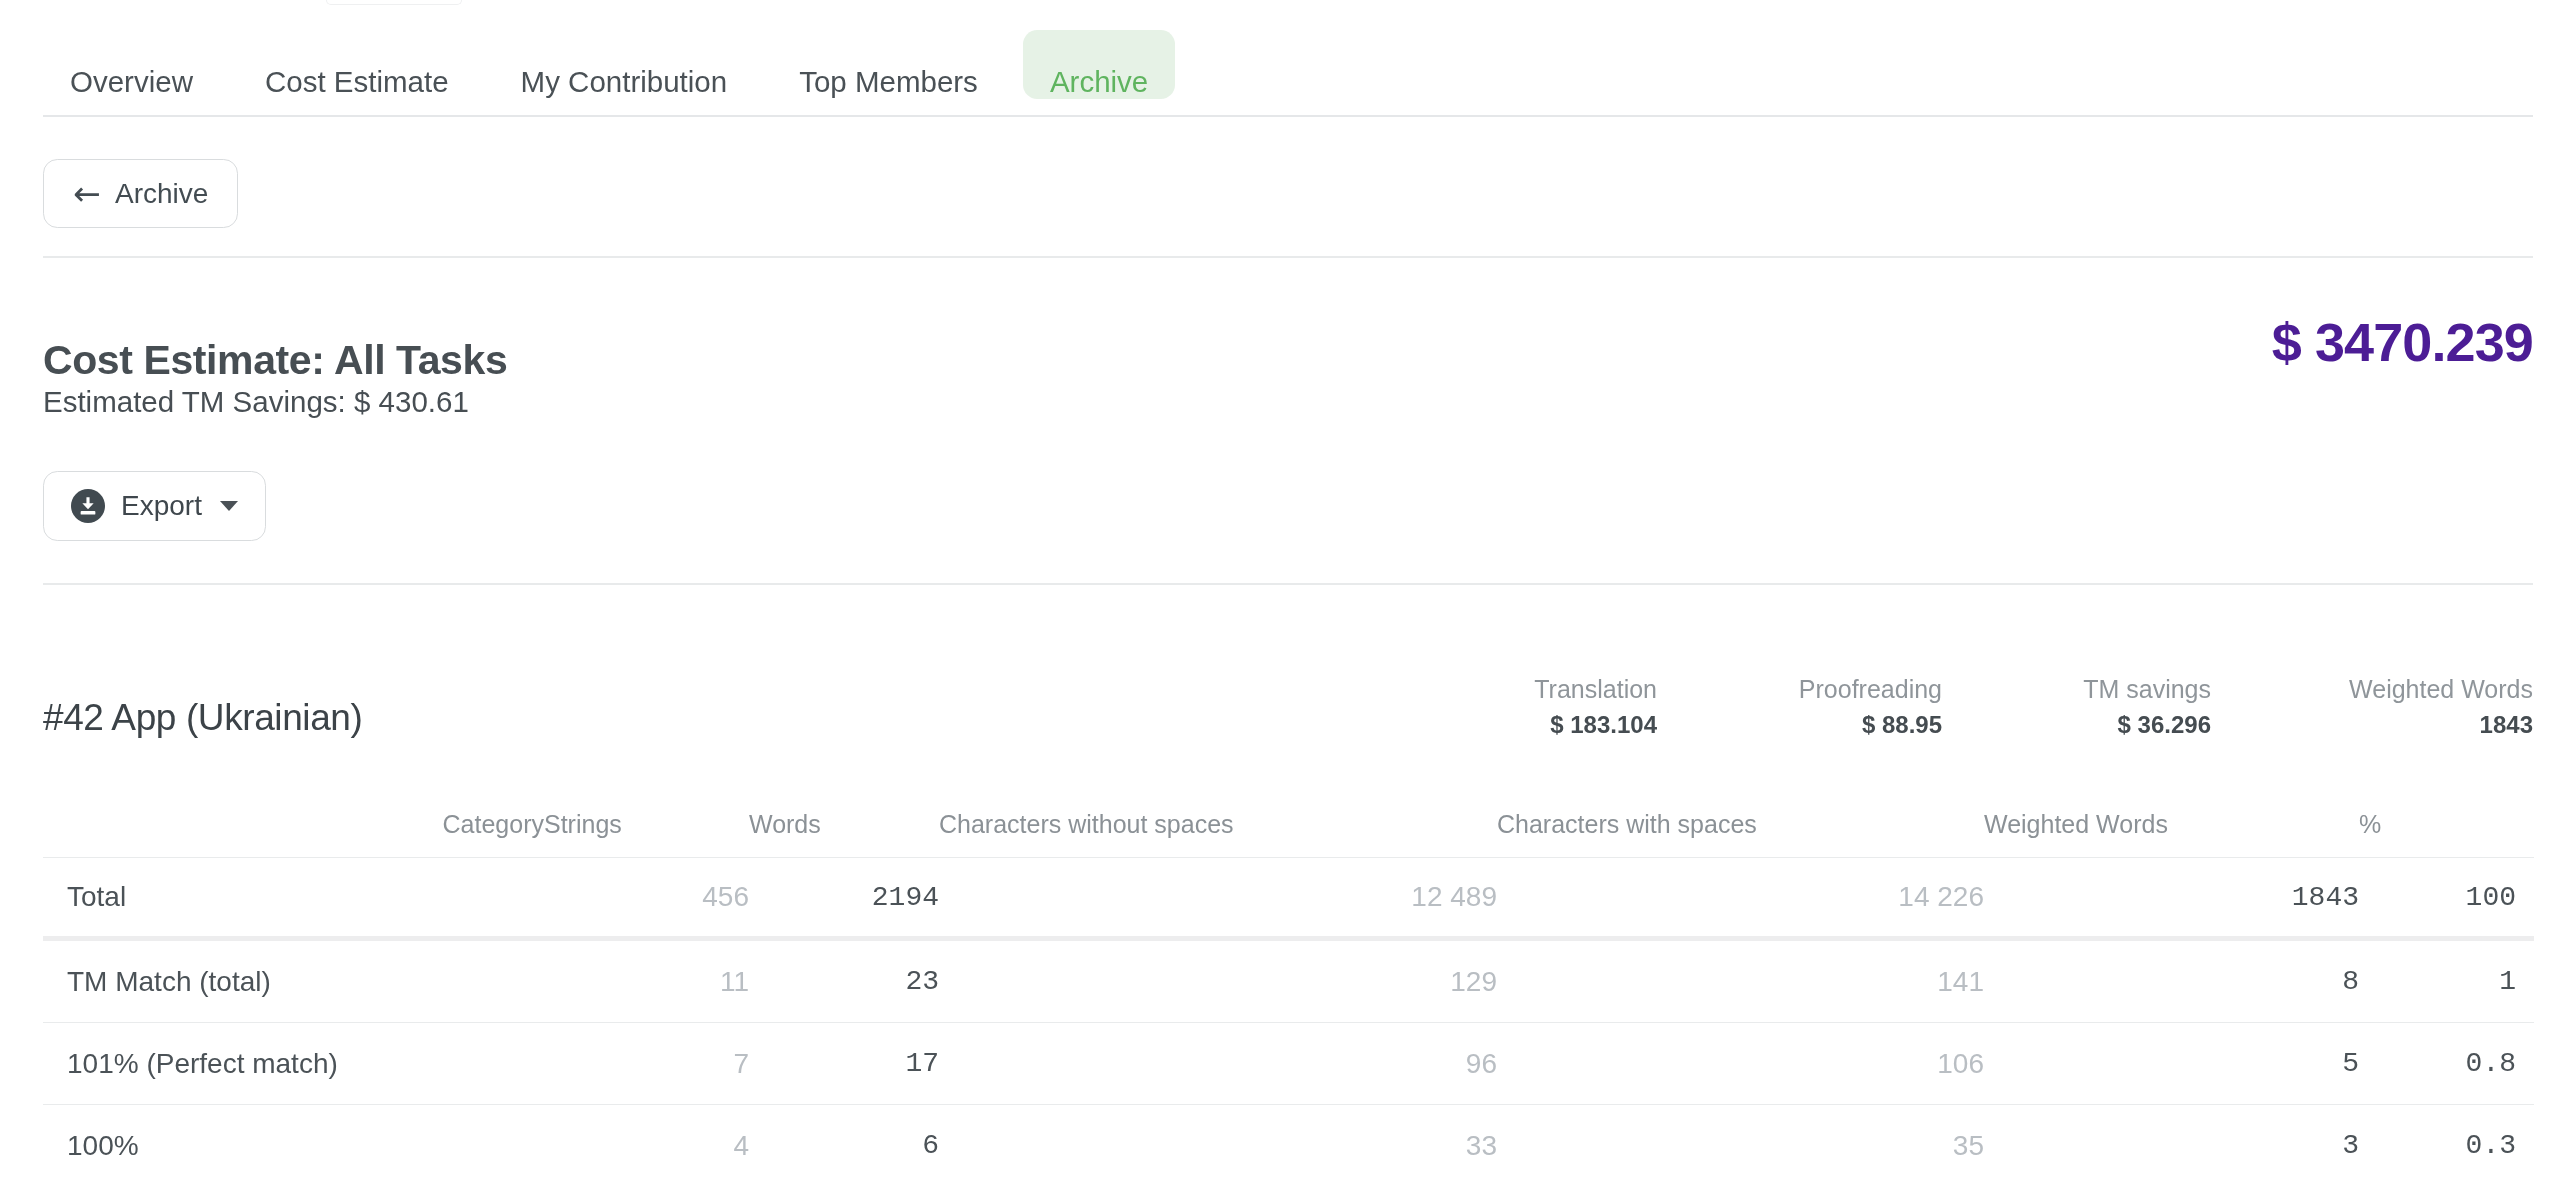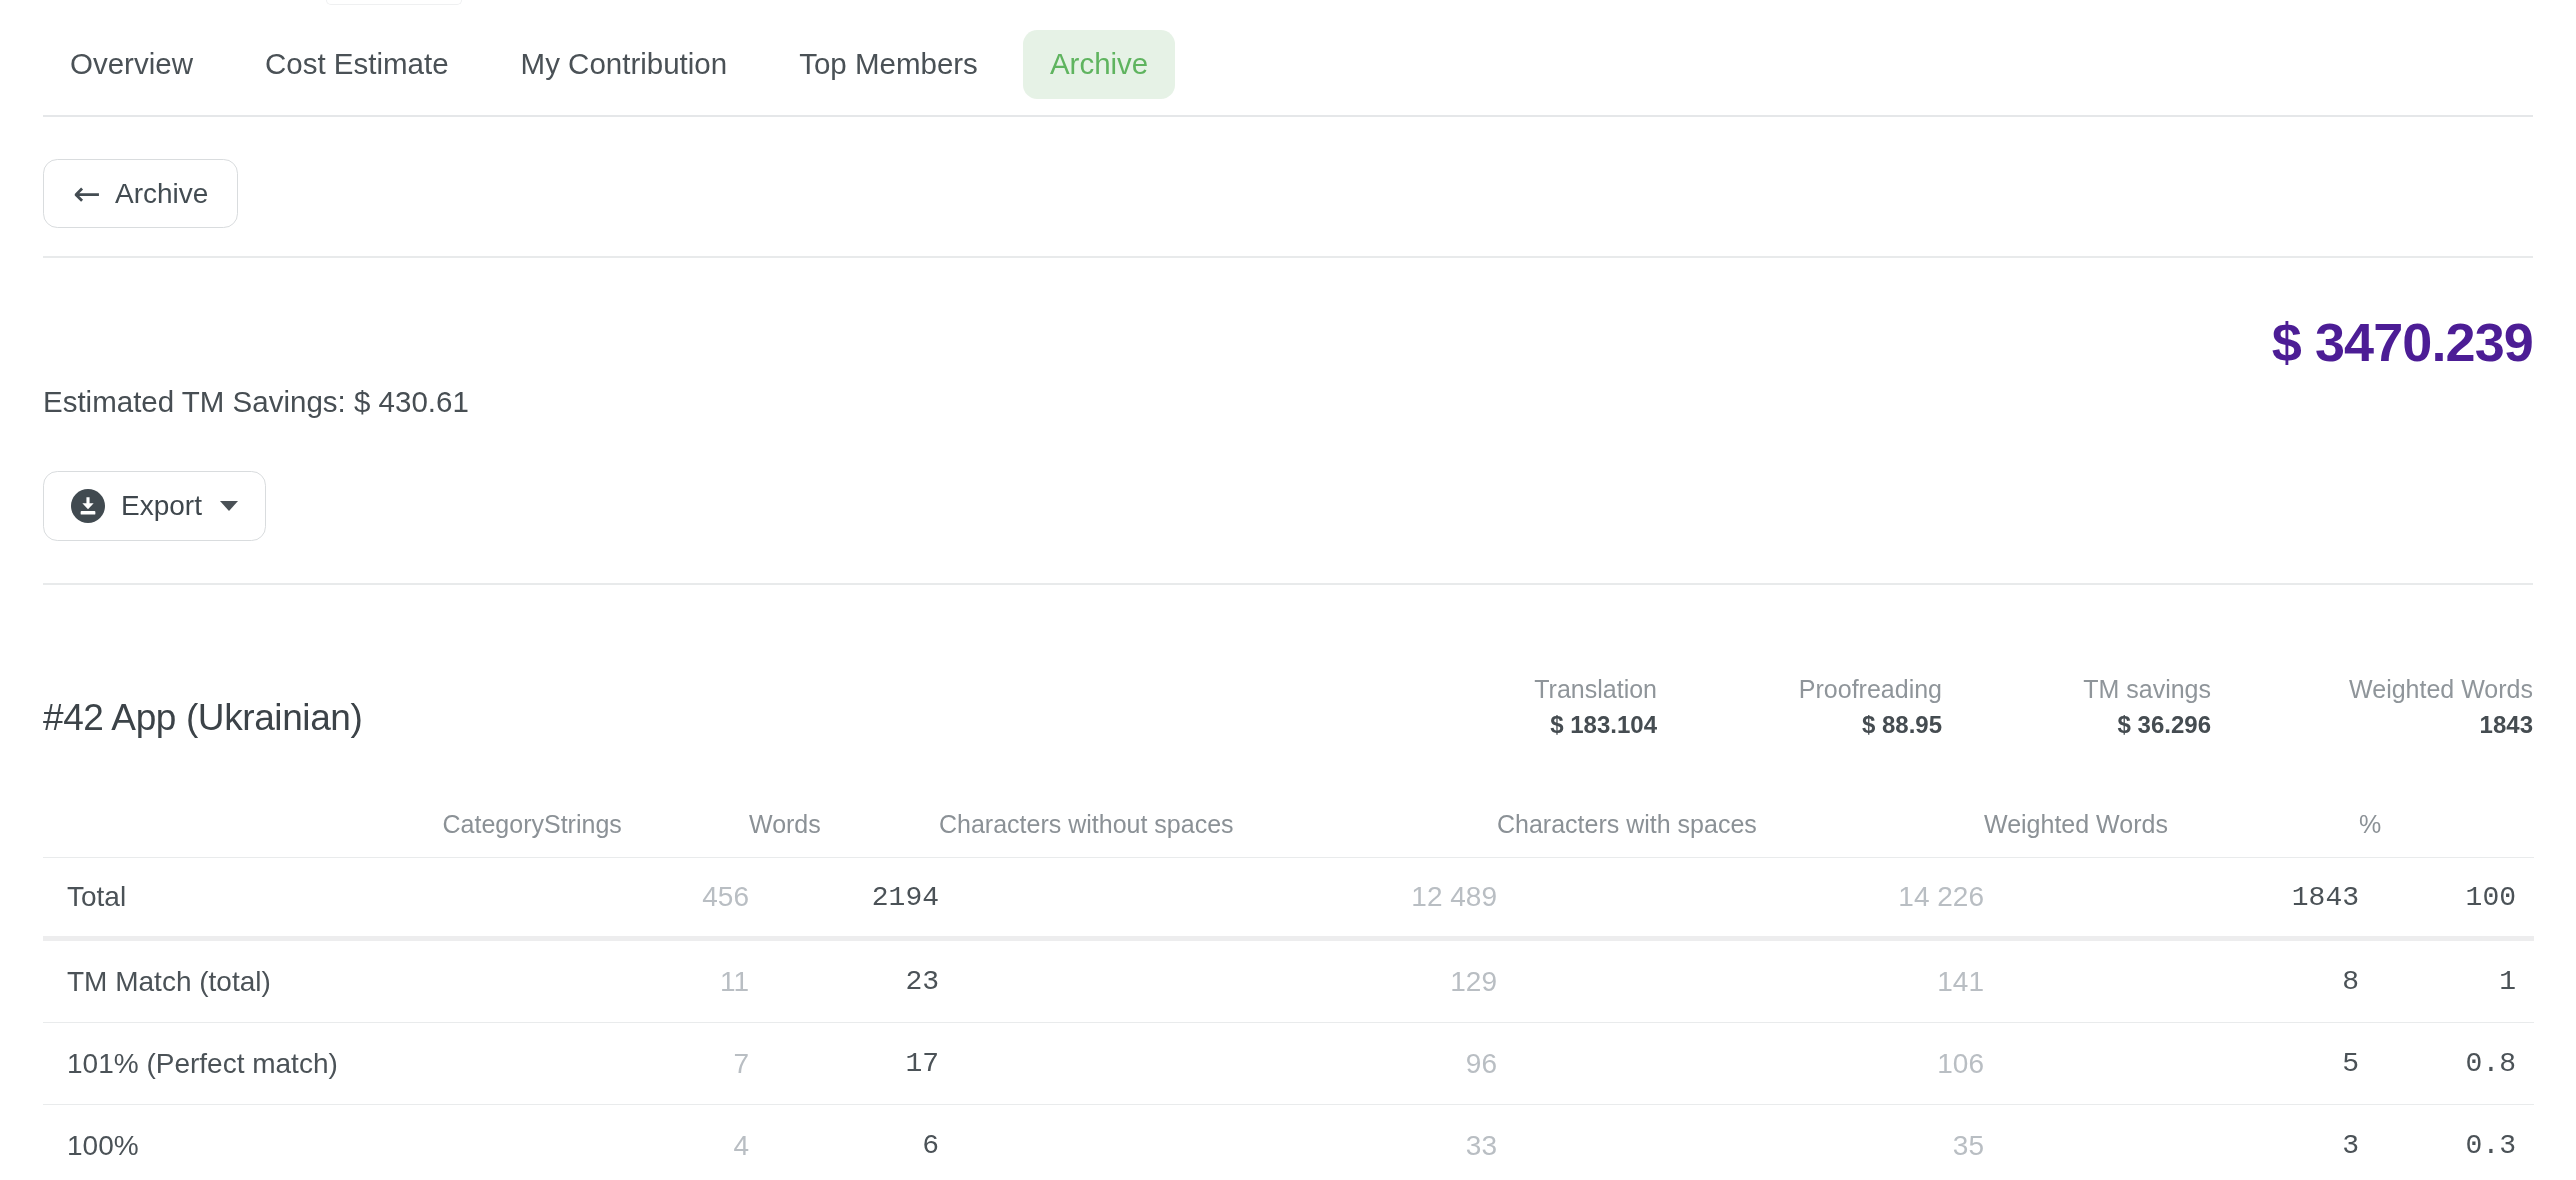--- a/index.html
+++ b/index.html
@@ -8,21 +8,21 @@
     font-family:"Liberation Sans","DejaVu Sans",sans-serif;color:#4b5257;
   }
   
   .top-sliver{
     position:absolute;left:326px;top:0;width:136px;height:4.5px;background:#fff;
     border:1.8px solid #eff0f1;border-top:none;border-radius:0 0 9px 9px;box-sizing:border-box;
   }
   
   .tabs{position:absolute;left:43px;top:29.5px;display:flex;gap:18px;}
   .tab{
-    display:inline-flex;align-items:center;height:69px;padding:0 27px;border:none;background:transparent;
+    display:inline-flex;align-items:flex-end;height:69px;padding:0 27px;border:none;background:transparent;
     font-family:inherit;font-size:29.5px;color:#4a5156;border-radius:14.3px;cursor:pointer;white-space:nowrap;
   }
   .tab.active{background:#e6f2e6;color:#5fb45f;}
   
   .divider{position:absolute;left:43px;width:2490px;height:1.8px;background:#e8eaeb;}
   .d1{top:115px;background:#e5e7e9;}
   .d2{top:256px;}
   .d3{top:583px;}
   
   .back-btn{
@@ -96,20 +96,21 @@
       </button>
     </nav>
   <div class="divider d1"></div>
 
   <button class="back-btn">
     <span class="back-arrow">←</span>
     <span>Archive</span>
   </button>
   <div class="divider d2"></div>
 
+  <h1 class="h1">Cost Estimate: All Tasks</h1>
   <div class="price">$ 3470.239</div>
   <div class="savings">Estimated TM Savings: $ 430.61</div>
 
   <button class="export-btn">
     <svg class="export-icon" viewBox="0 0 24 24">
       <circle cx="12" cy="12" r="12" fill="#414a50"></circle>
       <path d="M10.9 5.8h2.2v4.2h2.9L12 14.3 8 10h2.9z" fill="#ffffff"></path>
       <rect x="6.8" y="15.6" width="10.4" height="2.4" rx="0.6" fill="#ffffff"></rect>
     </svg>
     <span>Export</span>

